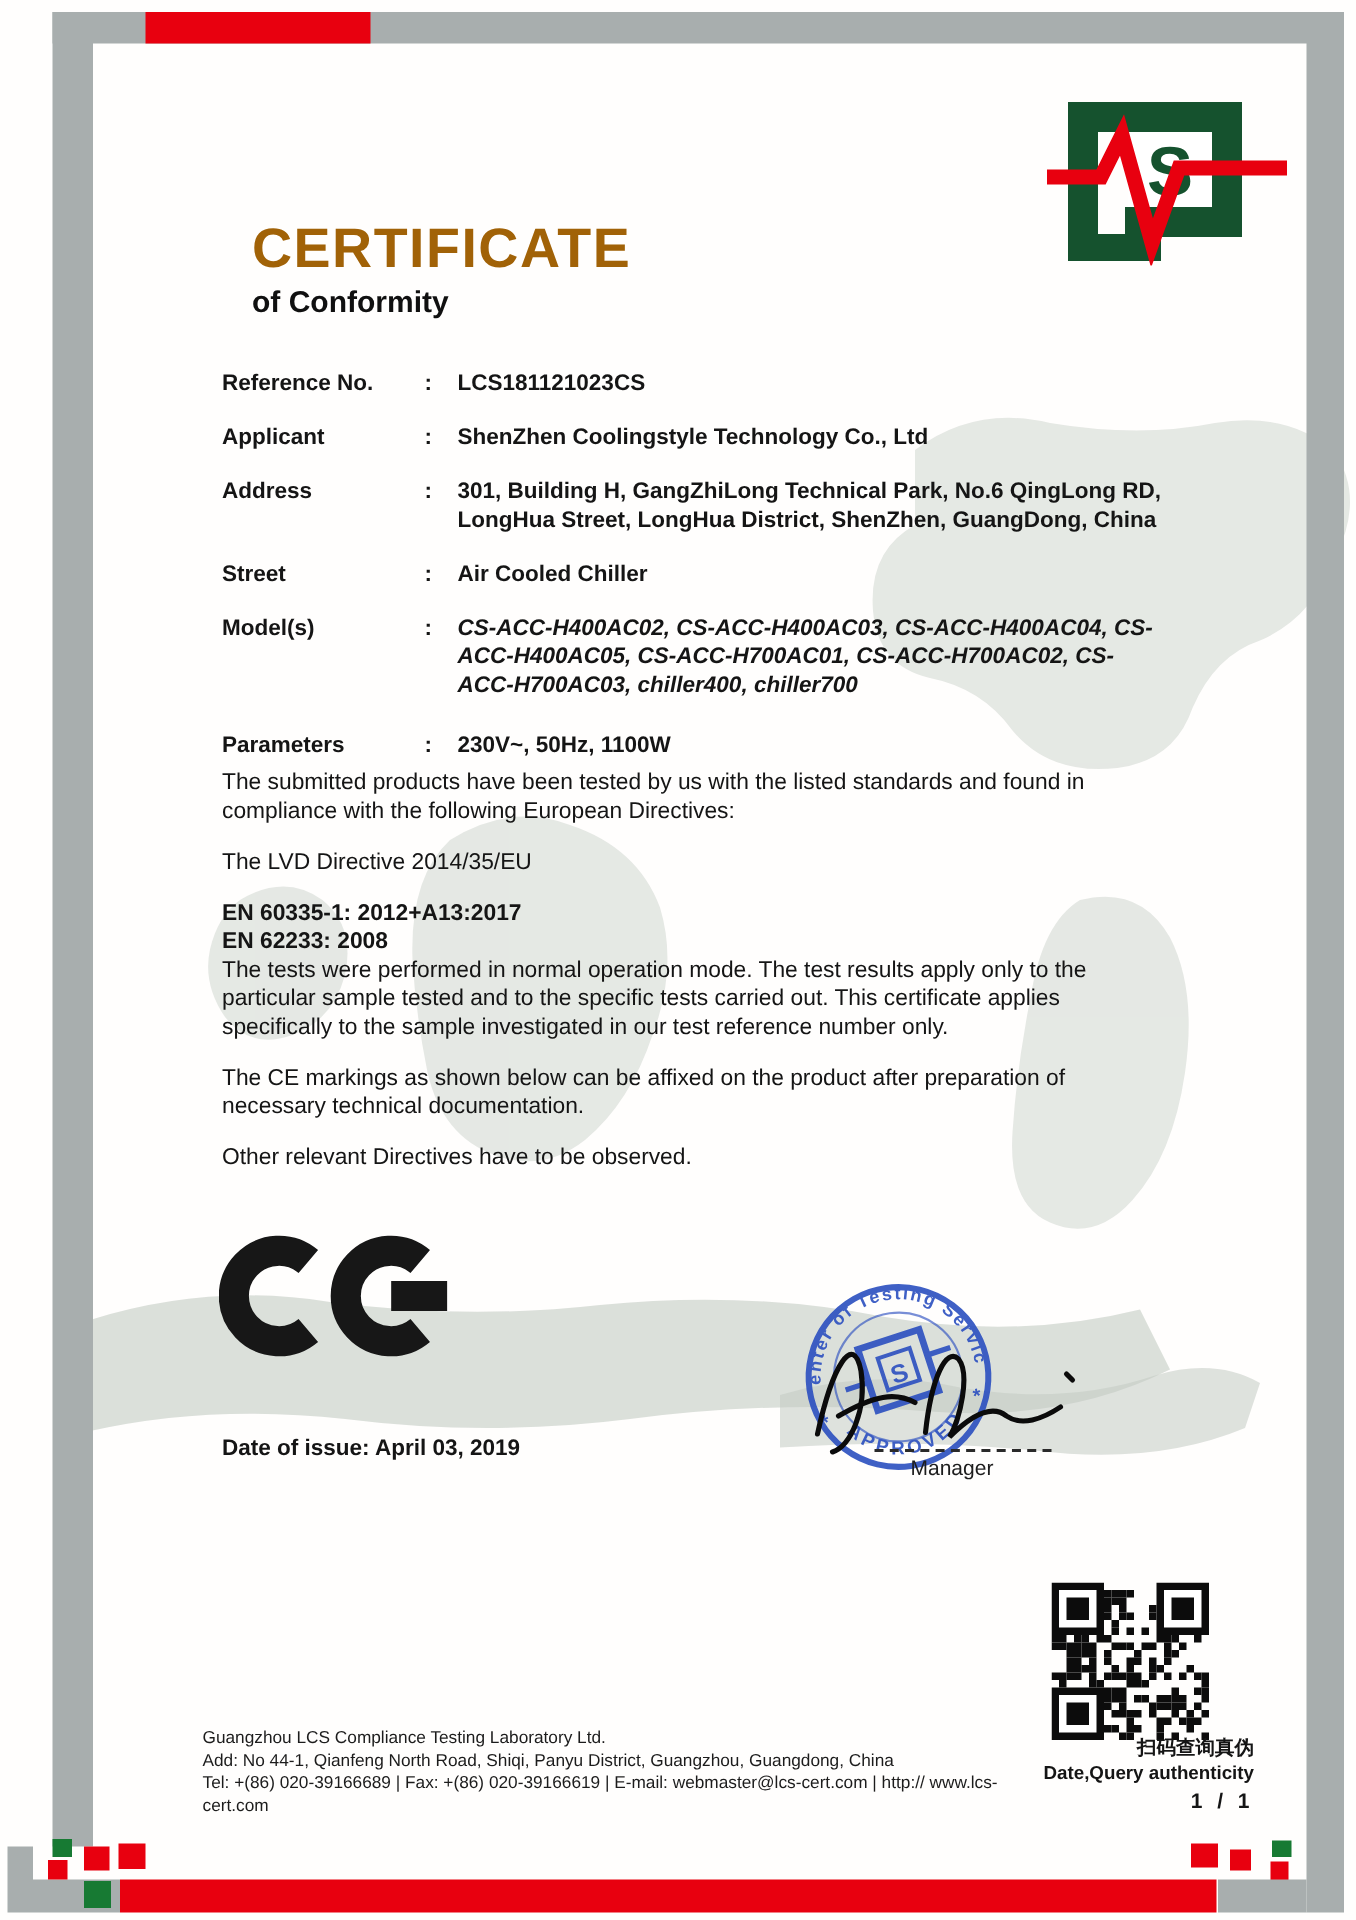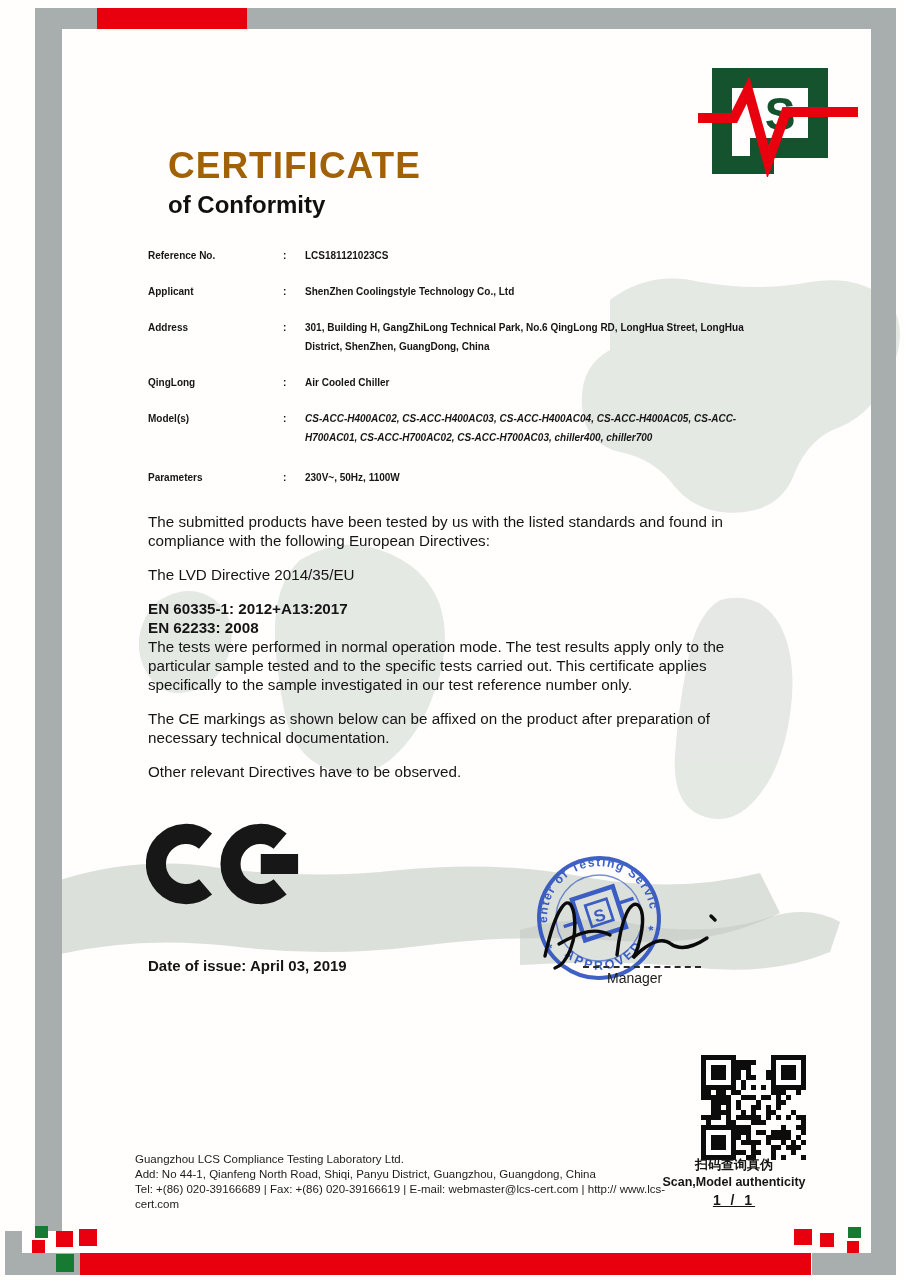--- a/index.html
+++ b/index.html
@@ -7,43 +7,43 @@
         font-family:"Liberation Sans","DejaVu Sans",sans-serif;color:#151515;}
   .abs{position:absolute;}
   
   .gray{background:#a8aeae;}
   .red{background:#e8000f;}
   .green{background:#177a33;}
   
   .wm{position:absolute;left:0;top:0;width:904px;height:1280px;pointer-events:none;}
   
   .title-main{font-size:37px;font-weight:bold;letter-spacing:1px;color:#a16207;}
-  .title-sub{font-size:24px;font-weight:bold;margin-top:4px;color:#101010;}
+  .title-sub{font-size:20px;font-weight:bold;margin-top:4px;color:#101010;}
   
   .fields{width:640px;}
-  .frow{display:flex;margin-bottom:17px;font-size:10px;line-height:19px;}
+  .frow{display:flex;margin-bottom:17px;font-size:15px;line-height:19px;}
   .flabel{width:135px;font-weight:bold;flex:none;}
   .fcolon{width:22px;flex:none;font-weight:bold;}
   .fvalue{flex:1;font-weight:bold;white-space:pre-line;}
   
   .bodytext{width:592px;font-size:15.2px;line-height:19px;}
   .para{margin:0 0 15px 0;}
   .bold{font-weight:normal;}
   .stdline{font-weight:bold;}
   
   .dateline{font-size:15px;font-weight:bold;}
   
   .stampbox{left:505px;top:838px;width:235px;height:165px;}
   .manager{position:absolute;left:102px;top:132px;font-size:14px;color:#1d1d1d;}
   .sigline{position:absolute;left:78px;top:128px;width:118px;border-top:2px dashed #2a2a2a;}
   
-  .qrcap{left:659px;top:1156px;width:150px;text-align:center;}
+  .qrcap{left:686px;top:1156px;width:150px;text-align:right;}
   .qrzh{font-size:13px;font-weight:bold;}
   .qren{font-size:12.5px;font-weight:bold;margin-top:1px;}
-  .pagenum{font-size:14px;font-weight:bold;letter-spacing:3px;margin-top:3px;text-decoration:underline;}
+  .pagenum{font-size:14px;font-weight:bold;letter-spacing:3px;margin-top:3px;}
   
   .footer{left:135px;top:1152px;width:560px;font-size:11.5px;line-height:15px;color:#1c1c1c;}
 </style>
 </head>
 <body>
 
 <div class="page">
 
   <svg class="wm" viewBox="0 0 904 1280">
     <g fill="#ccd3cc" opacity="0.5">
@@ -106,21 +106,21 @@
       <div class="flabel">Applicant</div>
       <div class="fcolon">:</div>
       <div class="fvalue">ShenZhen Coolingstyle Technology Co., Ltd</div>
     </div>
     <div class="frow">
       <div class="flabel">Address</div>
       <div class="fcolon">:</div>
       <div class="fvalue" style="width:475px;flex:none;">301, Building H, GangZhiLong Technical Park, No.6 QingLong RD, LongHua Street, LongHua District, ShenZhen, GuangDong, China</div>
     </div>
     <div class="frow">
-      <div class="flabel">QingLong</div>
+      <div class="flabel">Street</div>
       <div class="fcolon">:</div>
       <div class="fvalue">Air Cooled Chiller</div>
     </div>
     <div class="frow" style="margin-bottom:21px;">
       <div class="flabel">Model(s)</div>
       <div class="fcolon">:</div>
       <div class="fvalue" style="width:470px;flex:none;font-style:italic;">CS-ACC-H400AC02, CS-ACC-H400AC03, CS-ACC-H400AC04, CS-ACC-H400AC05, CS-ACC-H700AC01, CS-ACC-H700AC02, CS-ACC-H700AC03, chiller400, chiller700</div>
     </div>
     <div class="frow">
       <div class="flabel">Parameters</div>
@@ -329,21 +329,21 @@
       <rect x="10" y="10" width="15" height="15" fill="#0c0c0c"></rect>
       <rect x="70" y="0" width="35" height="35" fill="#0c0c0c"></rect>
       <rect x="75" y="5" width="25" height="25" fill="#fff"></rect>
       <rect x="80" y="10" width="15" height="15" fill="#0c0c0c"></rect>
       <rect x="0" y="70" width="35" height="35" fill="#0c0c0c"></rect>
       <rect x="5" y="75" width="25" height="25" fill="#fff"></rect>
       <rect x="10" y="80" width="15" height="15" fill="#0c0c0c"></rect>
     </svg>
   <div class="abs qrcap">
     <div class="qrzh">扫码查询真伪</div>
-    <div class="qren">Scan,Model authenticity</div>
+    <div class="qren">Date,Query authenticity</div>
     <div class="pagenum">1 / 1</div>
   </div>
 
   <div class="abs footer">
     <div>Guangzhou LCS Compliance Testing Laboratory Ltd.</div>
     <div>Add: No 44-1, Qianfeng North Road, Shiqi, Panyu District, Guangzhou, Guangdong, China</div>
     <div>Tel: +(86) 020-39166689  |  Fax: +(86) 020-39166619  |  E-mail: webmaster@lcs-cert.com  |  http:// www.lcs-cert.com</div>
   </div>
 
 </div>

